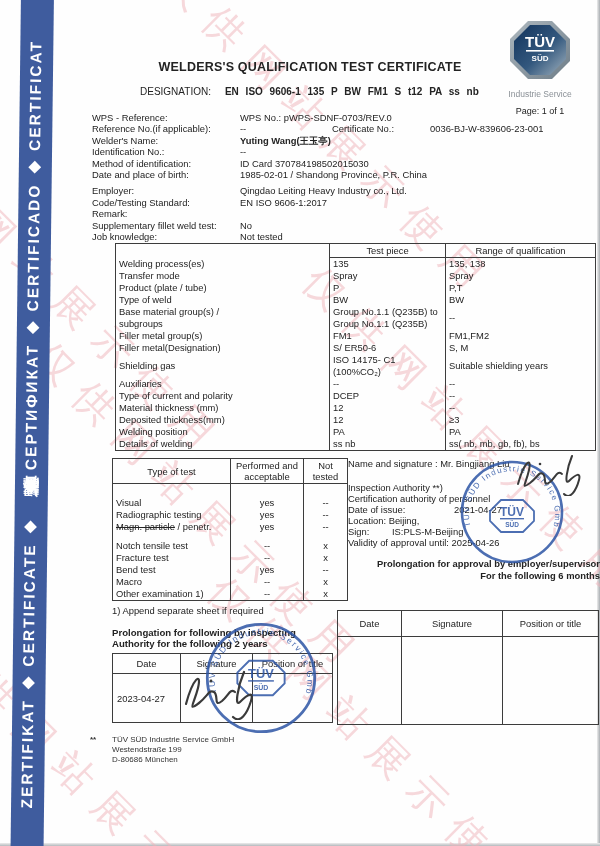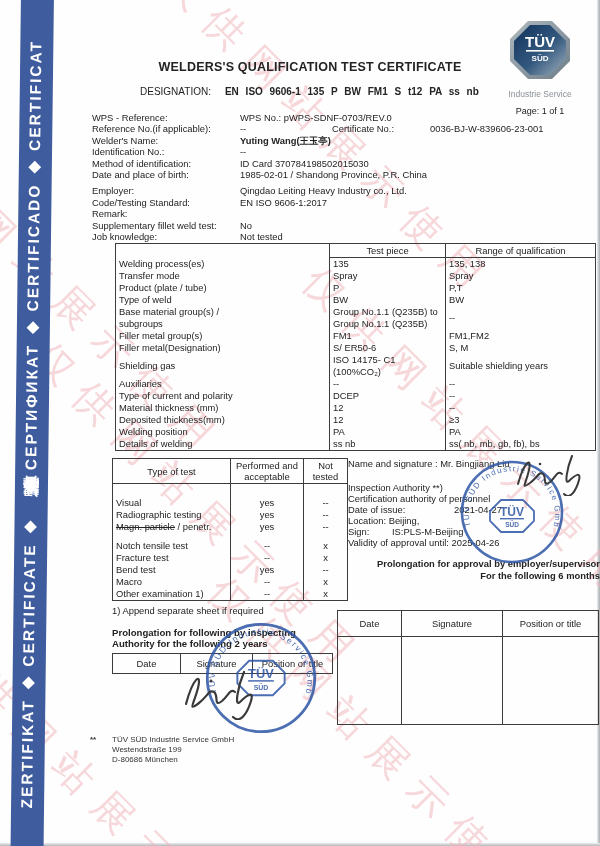--- a/index.html
+++ b/index.html
@@ -399,20 +399,25 @@
           <col style="width:68px">
           <col style="width:72px">
           <col style="width:80px">
         </colgroup>
       <tbody>
           <tr>
         <th>Date</th>
         <th>Signature</th>
         <th>Position or title</th>
       </tr>
+      <tr>
+        <td>2023-04-27</td>
+        <td></td>
+        <td></td>
+      </tr>
     </tbody>
       </table>
 
     <svg class="stamp stamp2" viewBox="0 0 108 108">
       <circle cx="54" cy="54" r="50" fill="none" stroke="#2d55a5" stroke-width="2.6"></circle>
       <defs>
           <path id="arc2" d="M 14,72 A 43,43 0 1 1 94,72"></path>
         </defs>
       <text font-size="8" fill="#2d55a5" letter-spacing="1.5" font-family="Liberation Sans, sans-serif">
         <textPath href="#arc2" startOffset="4">TÜV SÜD Industrie Service GmbH</textPath>

